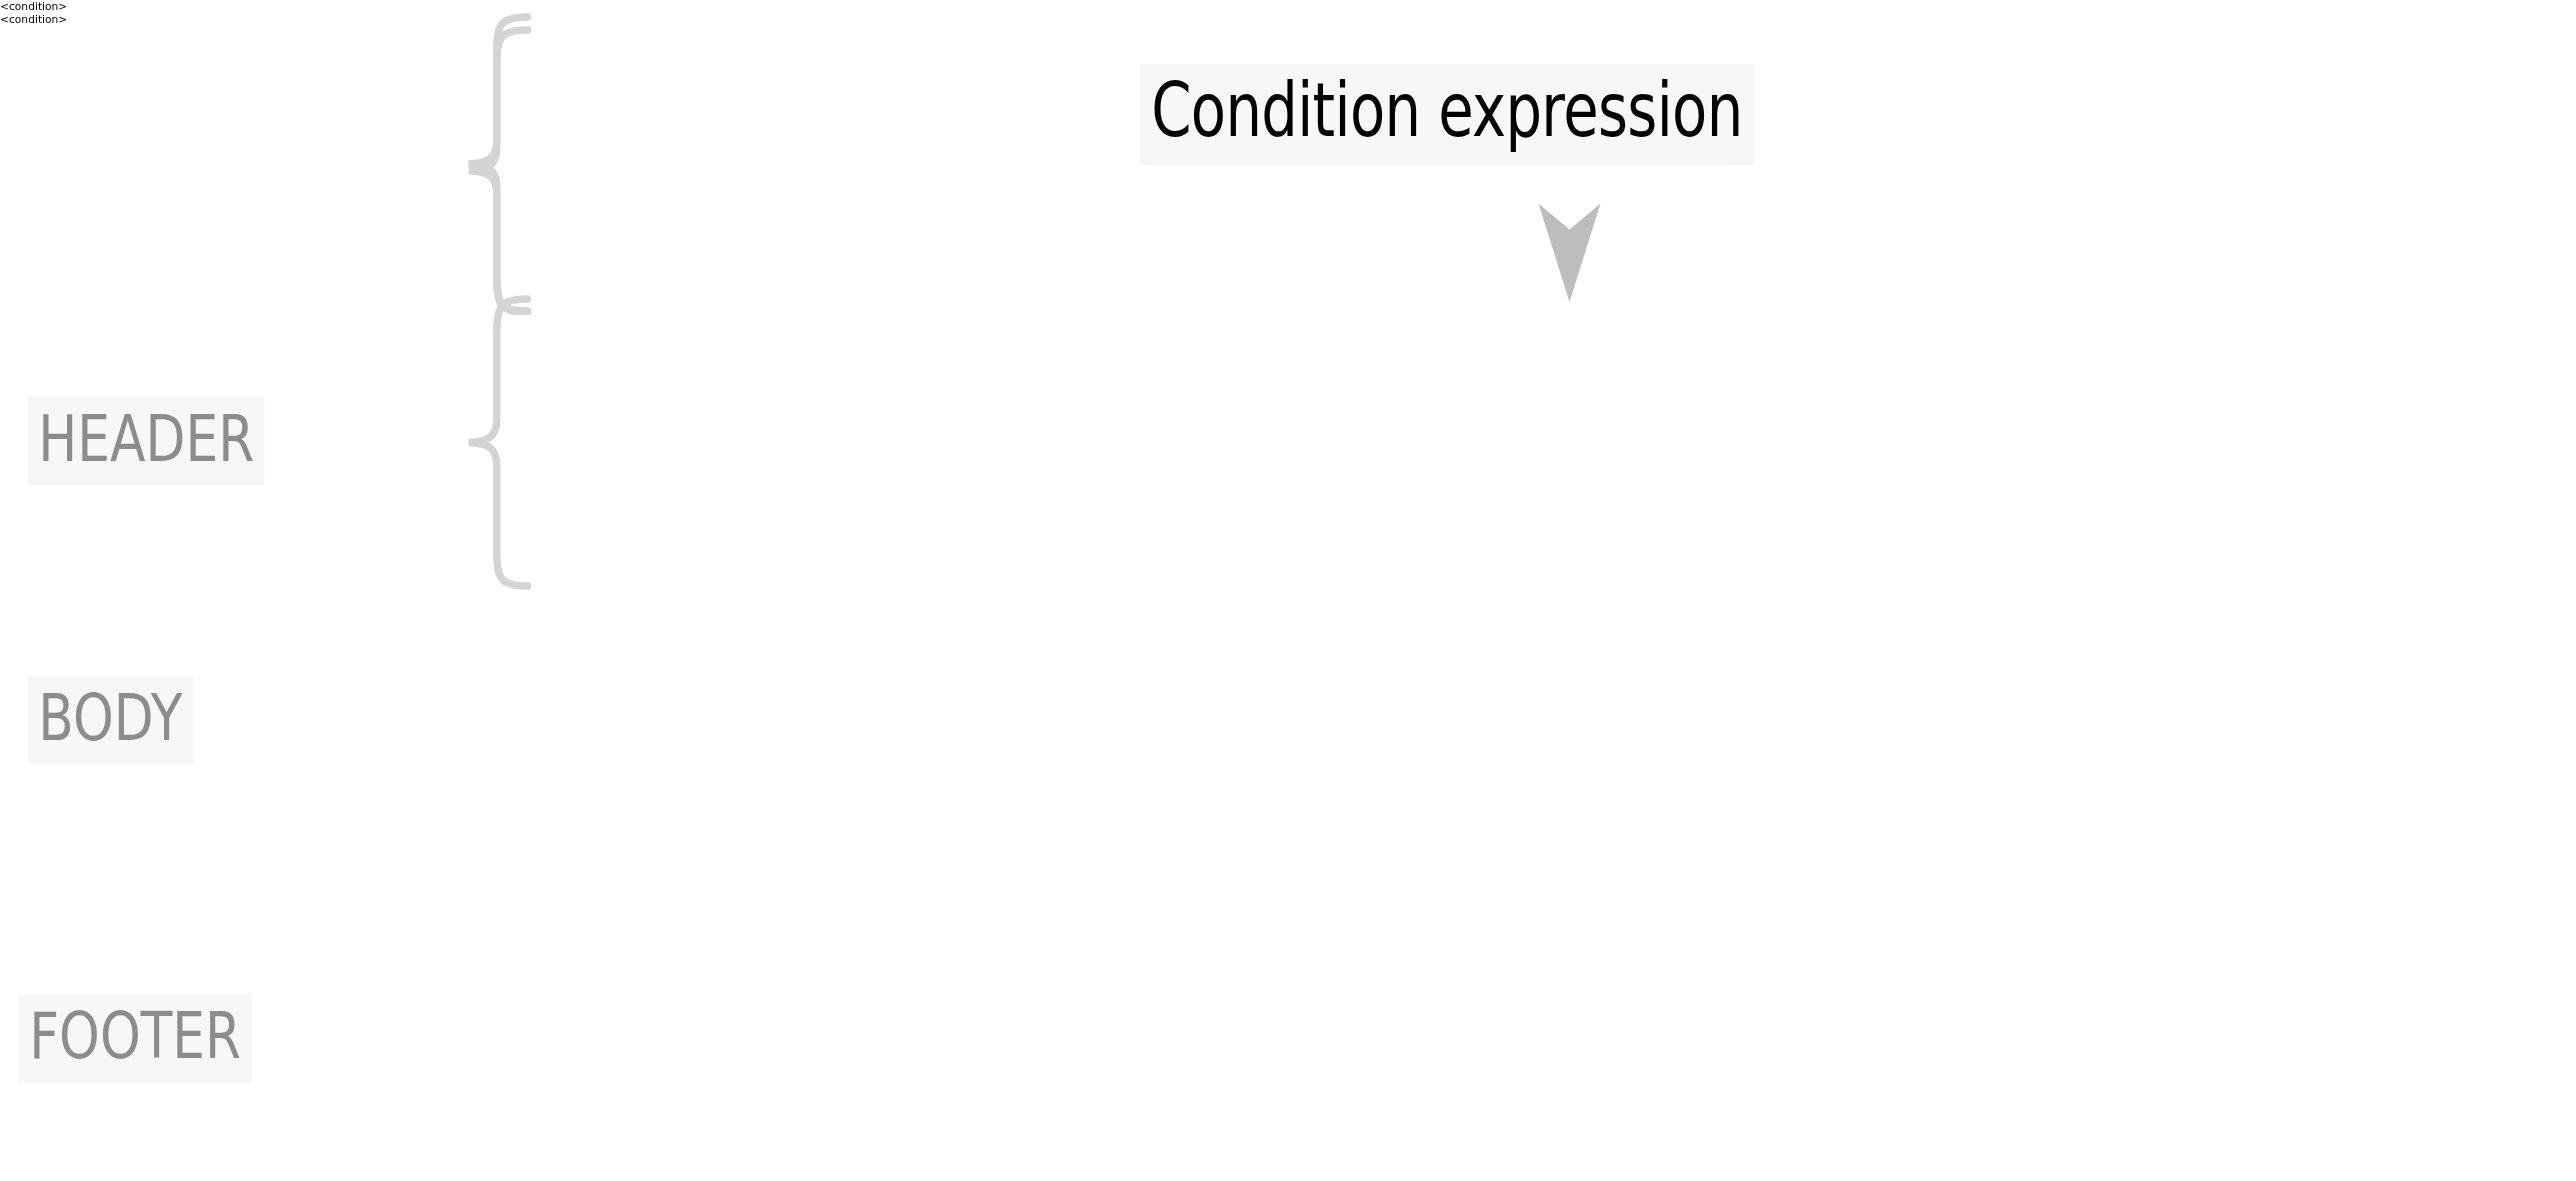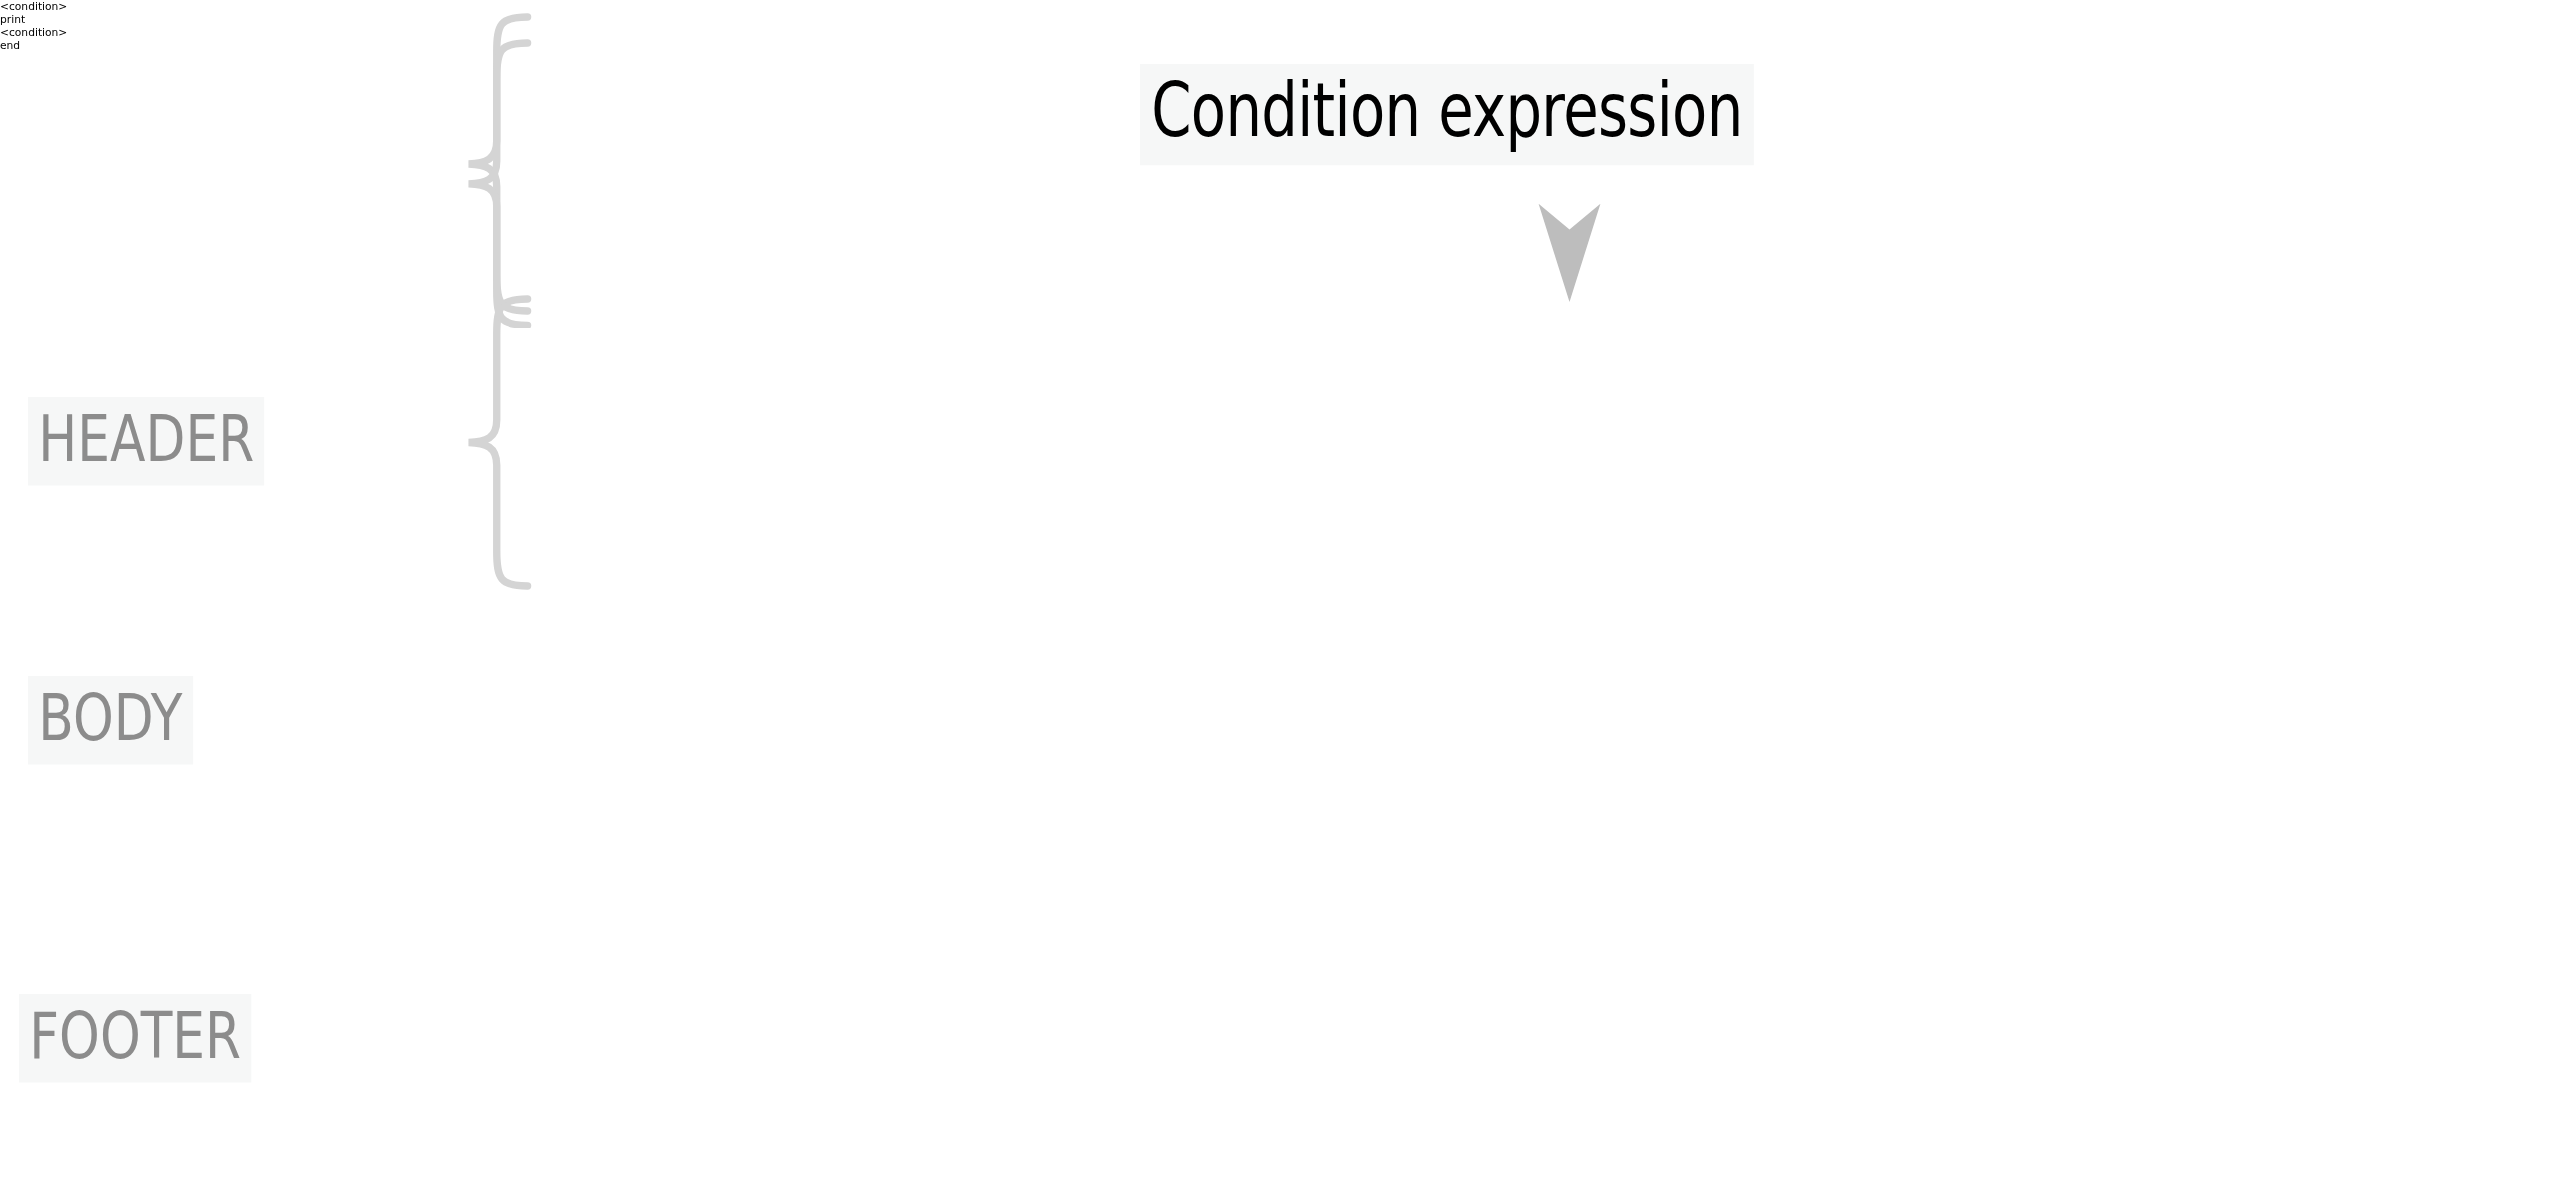--- a/index.html
+++ b/index.html
@@ -143,34 +143,28 @@
   </div>
 
   <div class="section-label" id="label-body">BODY</div>
 
   <div class="brace" id="brace-body">
     <svg width="114" height="302" viewBox="0 0 170 450" preserveAspectRatio="none" xmlns="http://www.w3.org/2000/svg">
       <path d="M150 6 C110 6 104 16 104 58 L104 190 C104 218 88 224 62 225 C88 226 104 231 104 259 L104 392 C104 434 110 444 150 444" fill="none" stroke="#d4d4d4" stroke-width="11" stroke-linecap="round"></path>
     </svg>
   </div>
 
-  <div class="token-box kw-box" id="box-print">
-    <span class="token-text">print</span>
-  </div>
 
   <div class="token-box expr-box" id="box-cond-body">
     <span class="token-text">&lt;condition&gt;</span>
   </div>
 
   <div class="section-label" id="label-footer">FOOTER</div>
 
   <div class="brace" id="brace-footer">
     <svg width="114" height="289" viewBox="0 0 170 431" preserveAspectRatio="none" xmlns="http://www.w3.org/2000/svg">
       <path d="M150 6 C110 6 104 16 104 58 L104 182 C104 210 88 215 62 216 C88 217 104 222 104 250 L104 375 C104 417 110 427 150 427" fill="none" stroke="#d4d4d4" stroke-width="11" stroke-linecap="round"></path>
     </svg>
   </div>
 
-  <div class="token-box kw-box" id="box-end">
-    <span class="token-text">end</span>
-  </div>
 
 </div>
 
 
 </body></html>

